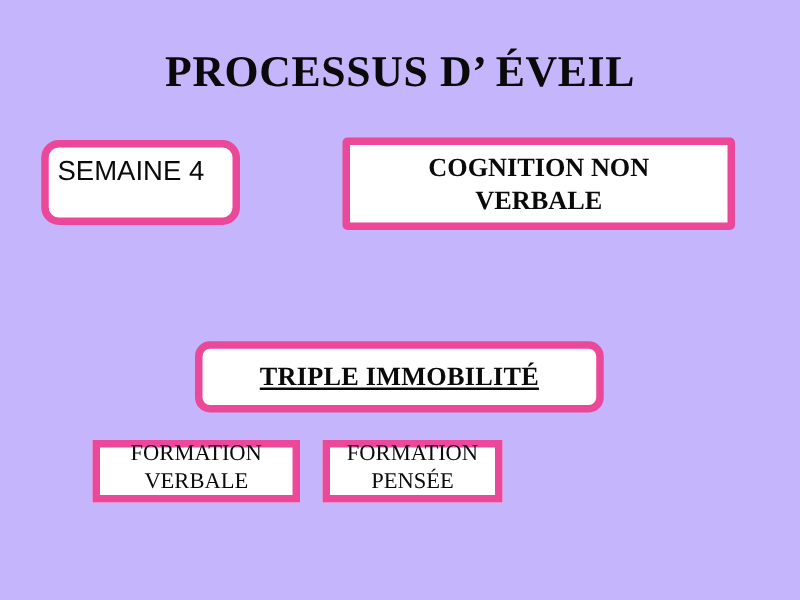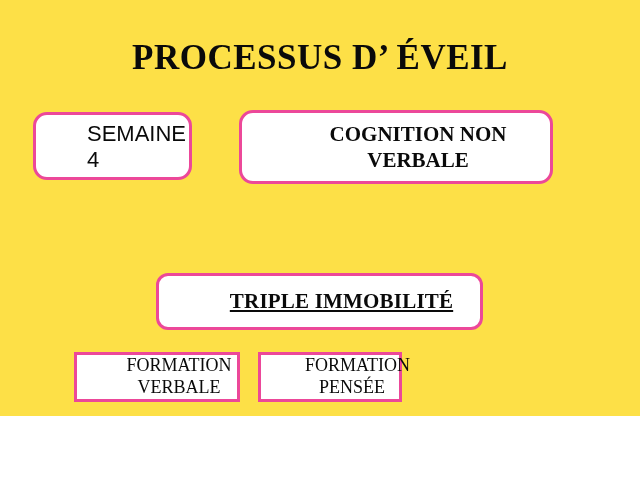--- a/index.html
+++ b/index.html
@@ -9,48 +9,47 @@
   body {
     width: 640px;
     height: 480px;
     background: #ffffff;
     font-family: "Liberation Serif", serif;
     overflow: hidden;
   }
   #slide {
     position: relative;
     width: 640px;
-    height: 416px;
-    background: #fde047;
+    height: 480px;
+    background: #c4b5fd;
   }
   .title {
     position: absolute;
     left: 0;
     top: 40px;
     width: 640px;
     text-align: center;
     font-family: "Liberation Serif", serif;
     font-weight: bold;
     font-size: 35px;
     letter-spacing: 0.5px;
     color: #0a0a0a;
     line-height: 1.05;
     white-space: pre;
   }
   .box {
     position: absolute;
     box-sizing: border-box;
     background: #ffffff;
-    border: 3px solid #ec4899;
+    border: 6px solid #ec4899;
     border-radius: 13px;
     display: flex;
     align-items: center;
     justify-content: center;
     color: #0a0a0a;
-    padding-left: 44px;
   }
   .box .txt {
     display: block;
     width: 100%;
     text-align: center;
     white-space: pre-line;
   }
 
   
   #box-semaine {
@@ -66,25 +65,25 @@
     font-family: "Liberation Sans", sans-serif;
     font-weight: normal;
     font-size: 22px;
     text-align: left;
     padding: 6px 0 0 7px;
     width: auto;
   }
 
   
   #box-cognition {
-    left: 239px;
+    left: 274px;
     top: 110px;
     width: 314px;
     height: 74px;
-    border-radius: 14px;
+    border-radius: 4px;
   }
   #box-cognition .txt {
     font-family: "Liberation Serif", serif;
     font-weight: bold;
     font-size: 21px;
     line-height: 1.25;
   }
 
   
   #box-samma {

